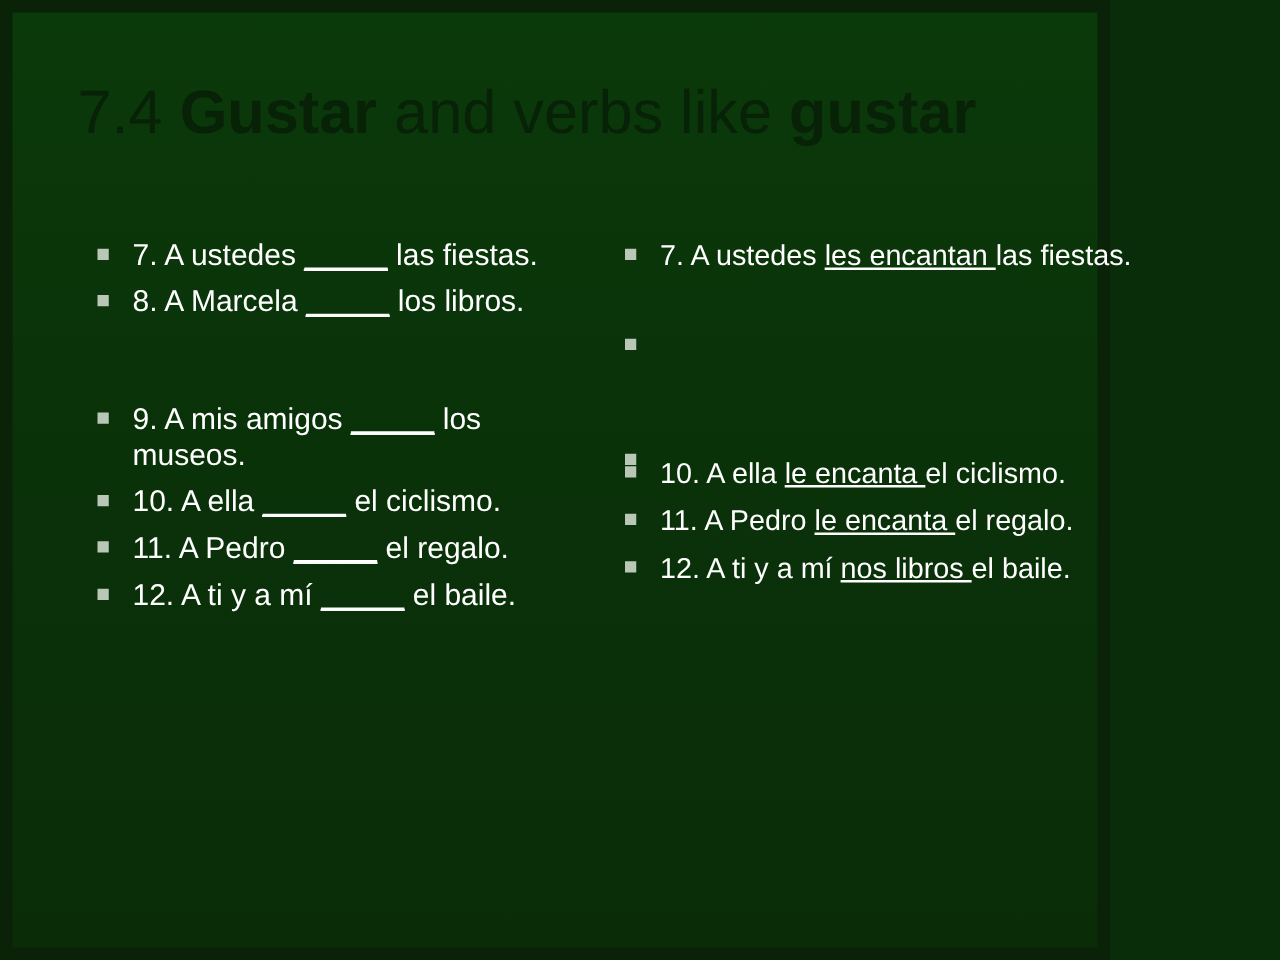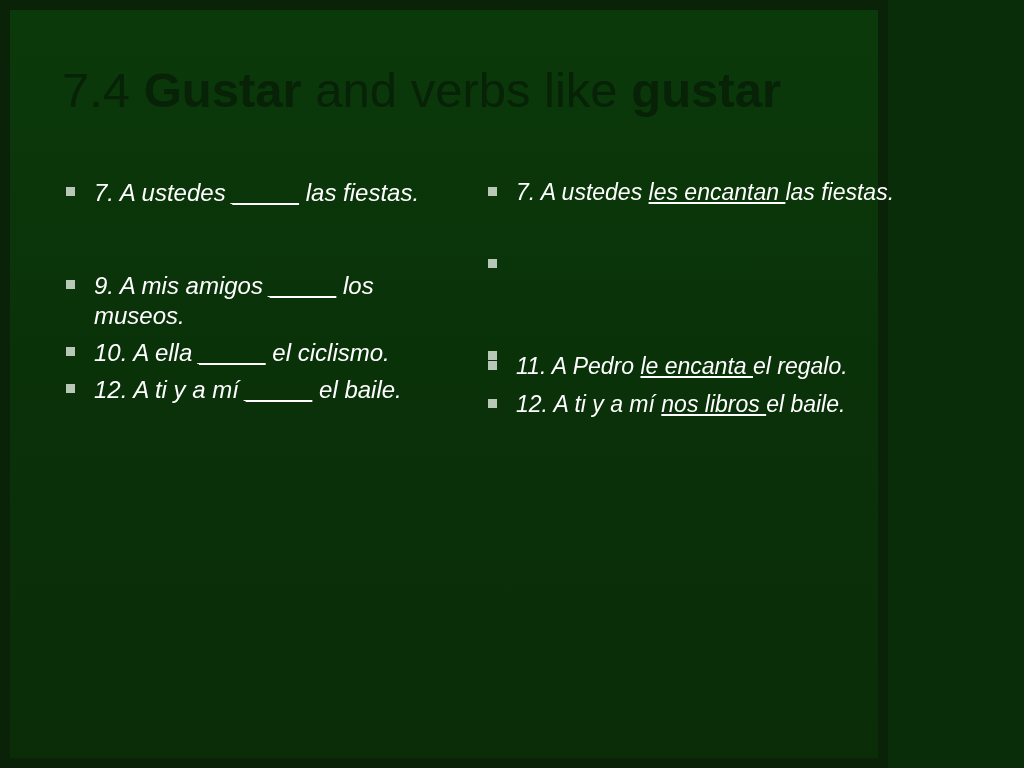--- a/index.html
+++ b/index.html
@@ -51,23 +51,22 @@
     left: 58px;
     width: 400px;
   }
   .col-right {
     left: 480px;
     width: 540px;
   }
 
   ul.bullets {
     list-style: none;
-    margin: 0;
+    margin: 12px;
     padding: 0;
-    font-style: italic;
   }
   ul.bullets li {
     position: relative;
     color: #ffffff;
     font-size: 24px;
     line-height: 1.22;
     margin: 0 0 8px 0;
     padding-left: 36px;
   }
   .col-right ul.bullets li {
@@ -103,31 +102,36 @@
   <div class="title">
     <span class="n">7.4 </span><span class="b">Gustar</span><span class="n"> and verbs like </span><span class="b">gustar</span>
   </div>
 
   <div class="col col-left">
     <ul class="bullets">
       <li>
         <span class="bullet-mark"></span>
         <span class="txt"><span>7. A ustedes </span><span class="blank">_____</span><span> las fiestas.</span></span>
       </li>
+      <li>
+        <span class="bullet-mark"></span>
+        <span class="txt"><span>8. A Marcela </span><span class="blank">_____</span><span>  los libros.</span></span>
+      </li>
       <li style="list-style:none;padding:0;margin:0;height:56px;"></li>
       <li>
         <span class="bullet-mark"></span>
         <span class="txt"><span>9. A mis amigos </span><span class="blank">_____</span><span> los museos.</span></span>
       </li>
       <li>
         <span class="bullet-mark"></span>
         <span class="txt"><span>10. A ella </span><span class="blank">_____</span><span> el ciclismo.</span></span>
       </li>
       <li>
         <span class="bullet-mark"></span>
+        <span class="txt"><span>11. A Pedro </span><span class="blank">_____</span><span> el regalo.</span></span>
       </li>
       <li>
         <span class="bullet-mark"></span>
         <span class="txt"><span>12. A ti y a mí </span><span class="blank">_____</span><span> el baile.</span></span>
       </li>
     </ul>
   </div>
 
   <div class="col col-right">
     <ul class="bullets">
@@ -138,20 +142,21 @@
       <li style="list-style:none;padding:0;margin:0;height:34px;"></li>
       <li>
         <span class="bullet-mark"></span>
       </li>
       <li style="list-style:none;padding:0;margin:0;height:82px;"></li>
       <li>
         <span class="bullet-mark"></span>
       </li>
       <li>
         <span class="bullet-mark"></span>
+        <span class="txt"><span>10. A ella </span><span class="u">le encanta </span><span>el ciclismo.</span></span>
       </li>
       <li>
         <span class="bullet-mark"></span>
         <span class="txt"><span>11. A Pedro </span><span class="u">le encanta </span><span>el regalo.</span></span>
       </li>
       <li>
         <span class="bullet-mark"></span>
         <span class="txt"><span>12. A ti y a mí </span><span class="u">nos libros </span><span>el baile.</span></span>
       </li>
     </ul>

